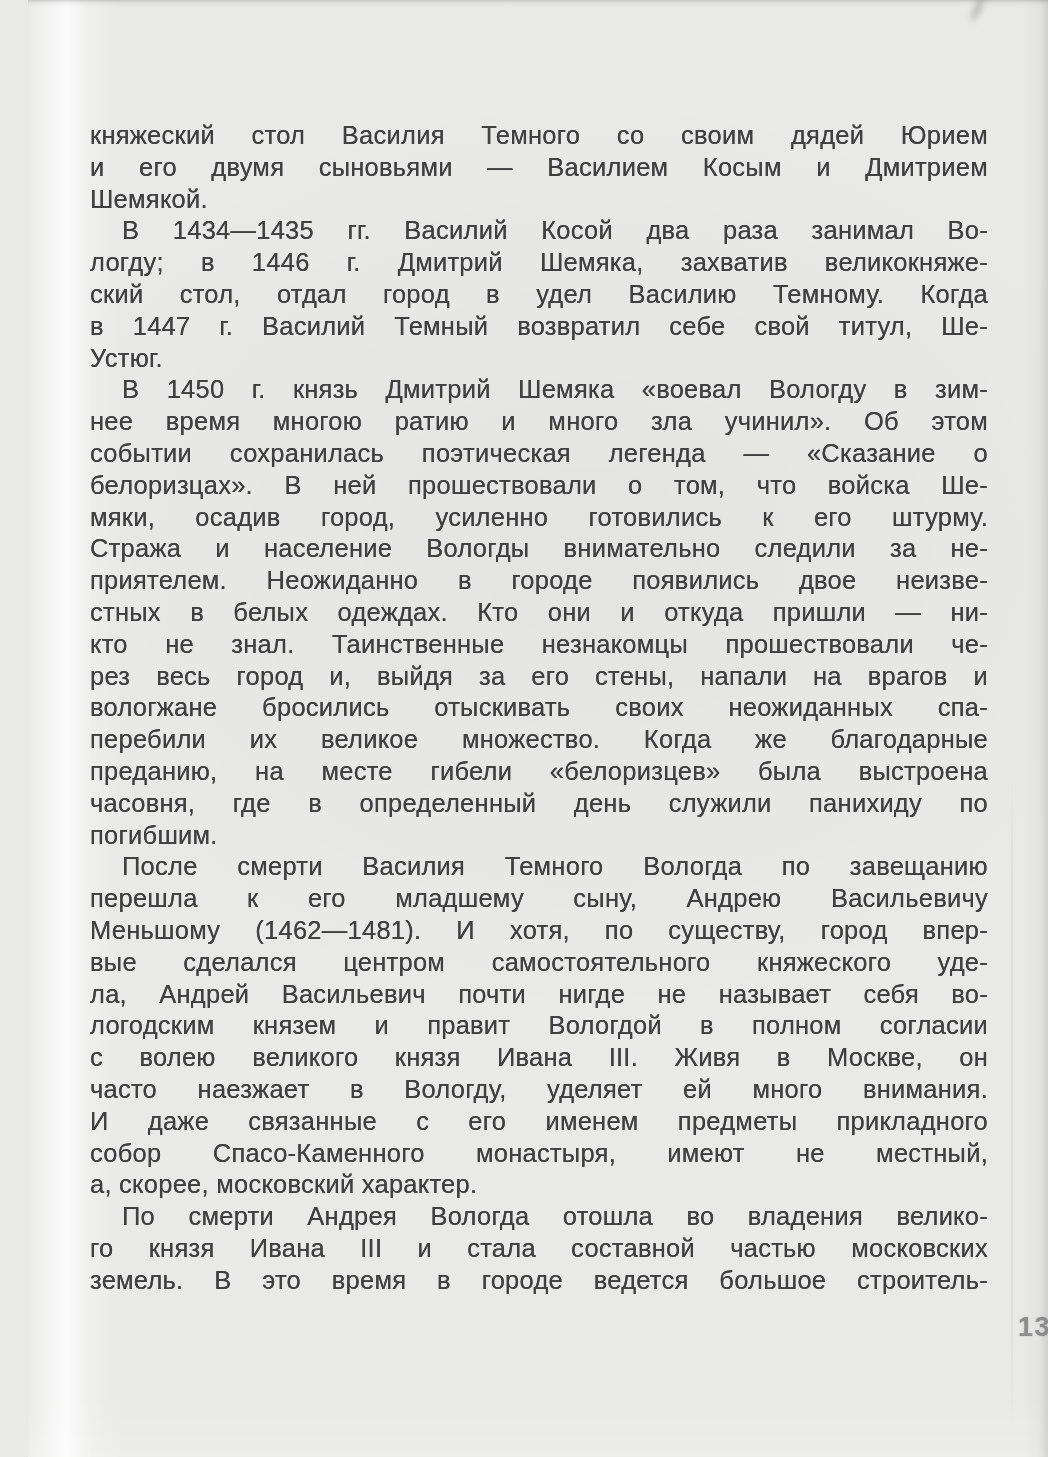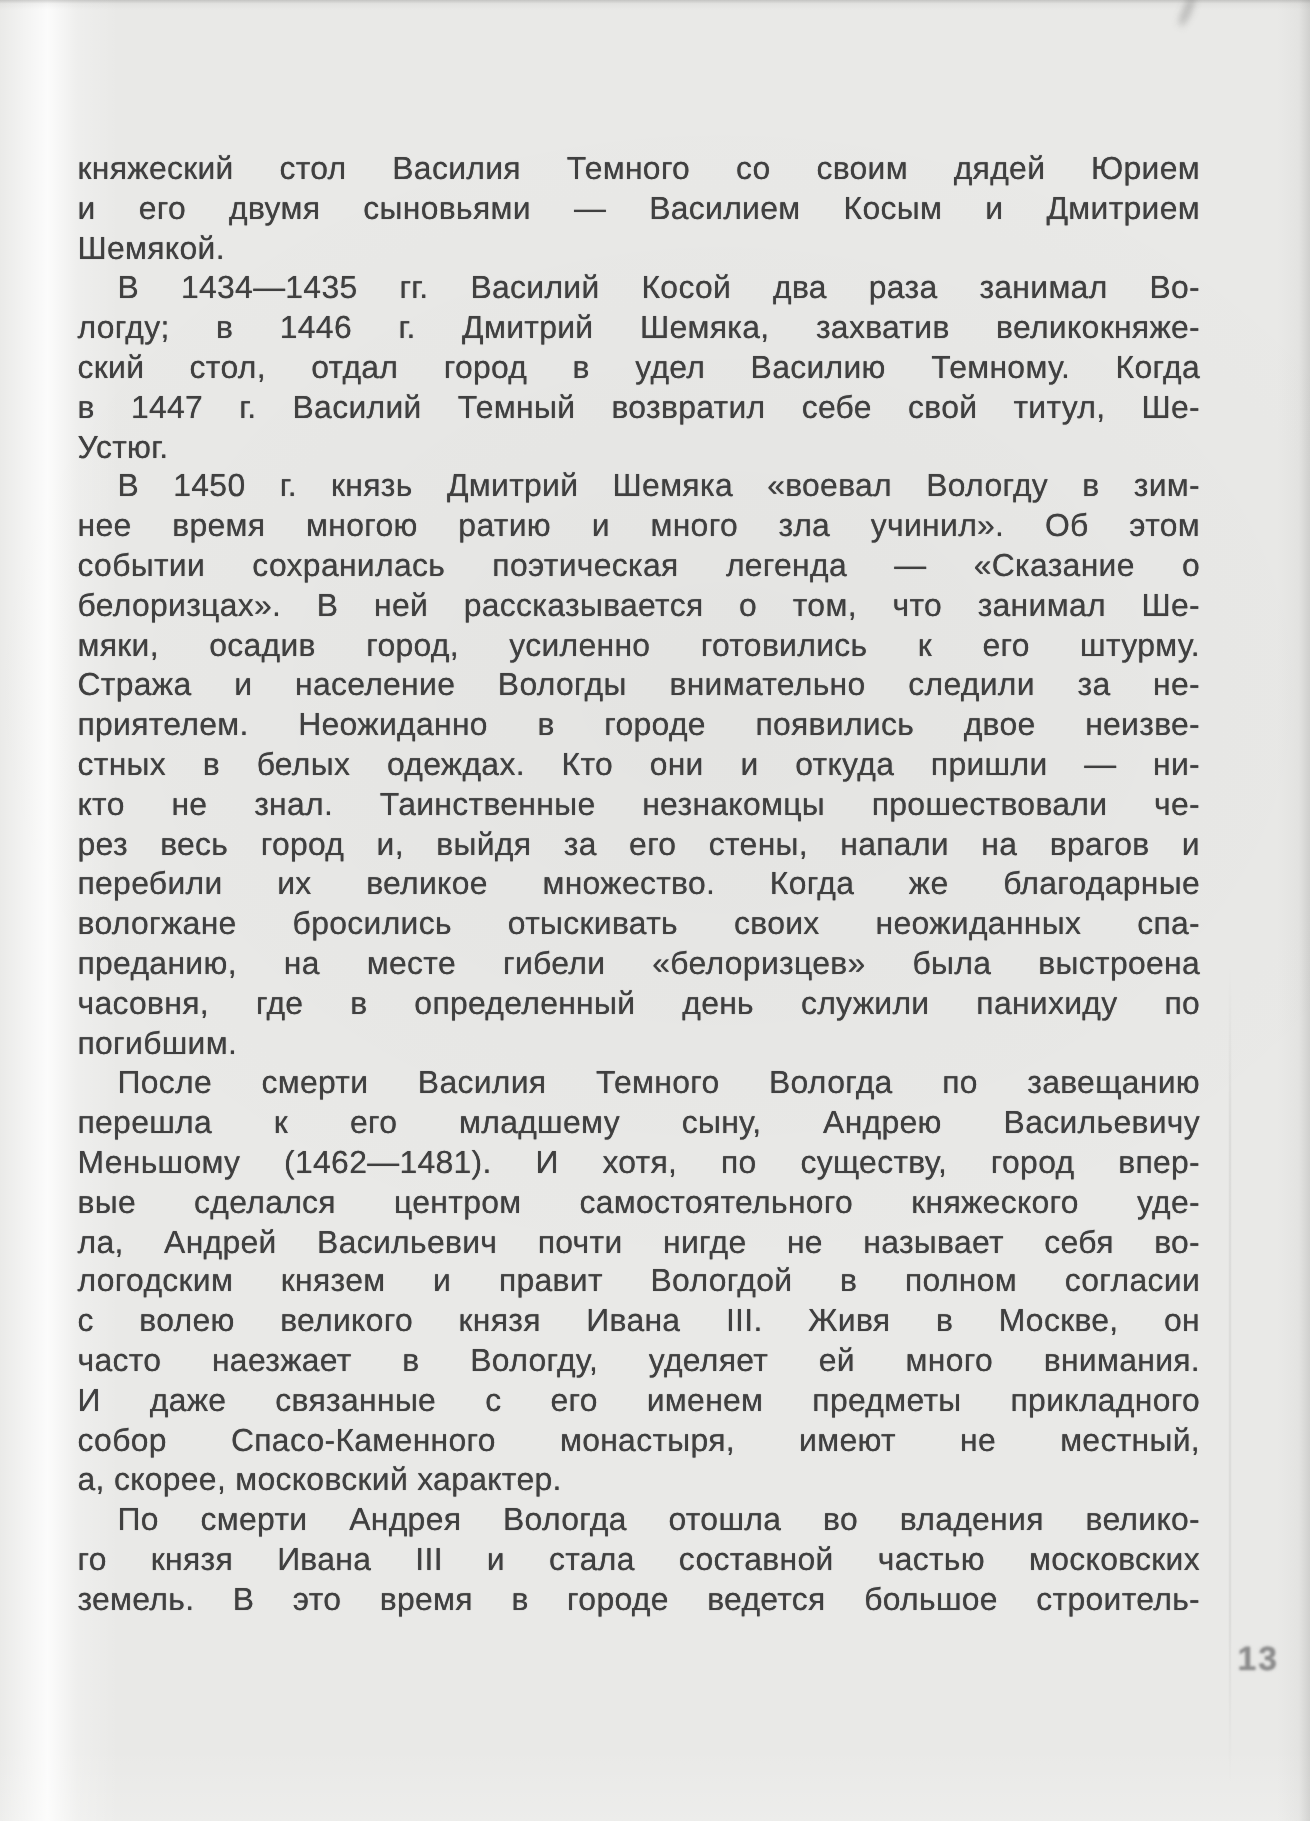--- a/index.html
+++ b/index.html
@@ -17,20 +17,21 @@
   .page {
     position: absolute;
     inset: 0;
     background:
       linear-gradient(180deg, rgba(110,110,108,0.30) 0px, rgba(110,110,108,0.06) 3px, rgba(110,110,108,0) 8px),
       linear-gradient(90deg, rgba(255,255,255,0.05) 0px, rgba(255,255,255,0.85) 38px, rgba(255,255,255,0.25) 62px, rgba(255,255,255,0) 95px),
       linear-gradient(270deg, rgba(120,120,118,0.22) 0px, rgba(120,120,118,0.05) 9px, rgba(120,120,118,0) 26px),
       linear-gradient(0deg, rgba(255,255,255,0.18) 0px, rgba(255,255,255,0) 60px),
       radial-gradient(ellipse 900px 700px at 55% 38%, rgba(0,0,0,0.025), rgba(0,0,0,0) 70%),
       #e9e9e7;
+    margin-left: 28px;
   }
   
   .crease {
     position: absolute;
     left: 983px;
     top: 770px;
     width: 2px;
     height: 660px;
     background: linear-gradient(180deg, rgba(0,0,0,0) 0%, rgba(0,0,0,0.055) 20%, rgba(0,0,0,0.05) 80%, rgba(0,0,0,0) 100%);
   }
@@ -94,29 +95,29 @@
       <div class="line">и его двумя сыновьями — Василием Косым и Дмитрием</div>
       <div class="line para-end">Шемякой.</div>
       <div class="line indent">В 1434—1435 гг. Василий Косой два раза занимал Во-</div>
       <div class="line">логду; в 1446 г. Дмитрий Шемяка, захватив великокняже-</div>
       <div class="line">ский стол, отдал город в удел Василию Темному. Когда</div>
       <div class="line">в 1447 г. Василий Темный возвратил себе свой титул, Ше-</div>
       <div class="line para-end">Устюг.</div>
       <div class="line indent">В 1450 г. князь Дмитрий Шемяка «воевал Вологду в зим-</div>
       <div class="line">нее время многою ратию и много зла учинил». Об этом</div>
       <div class="line">событии сохранилась поэтическая легенда — «Сказание о</div>
-      <div class="line">белоризцах». В ней рассказывается о том, что занимал Ше-</div>
+      <div class="line">белоризцах». В ней прошествовали о том, что войска Ше-</div>
       <div class="line">мяки, осадив город, усиленно готовились к его штурму.</div>
       <div class="line">Стража и население Вологды внимательно следили за не-</div>
       <div class="line">приятелем. Неожиданно в городе появились двое неизве-</div>
       <div class="line">стных в белых одеждах. Кто они и откуда пришли — ни-</div>
       <div class="line">кто не знал. Таинственные незнакомцы прошествовали че-</div>
       <div class="line">рез весь город и, выйдя за его стены, напали на врагов и</div>
+      <div class="line">вологжане бросились отыскивать своих неожиданных спа-</div>
       <div class="line">перебили их великое множество. Когда же благодарные</div>
-      <div class="line">вологжане бросились отыскивать своих неожиданных спа-</div>
       <div class="line">преданию, на месте гибели «белоризцев» была выстроена</div>
       <div class="line">часовня, где в определенный день служили панихиду по</div>
       <div class="line para-end">погибшим.</div>
       <div class="line indent">После смерти Василия Темного Вологда по завещанию</div>
       <div class="line">перешла к его младшему сыну, Андрею Васильевичу</div>
       <div class="line">Меньшому (1462—1481). И хотя, по существу, город впер-</div>
       <div class="line">вые сделался центром самостоятельного княжеского уде-</div>
       <div class="line">ла, Андрей Васильевич почти нигде не называет себя во-</div>
       <div class="line">логодским князем и правит Вологдой в полном согласии</div>
       <div class="line">с волею великого князя Ивана III. Живя в Москве, он</div>

